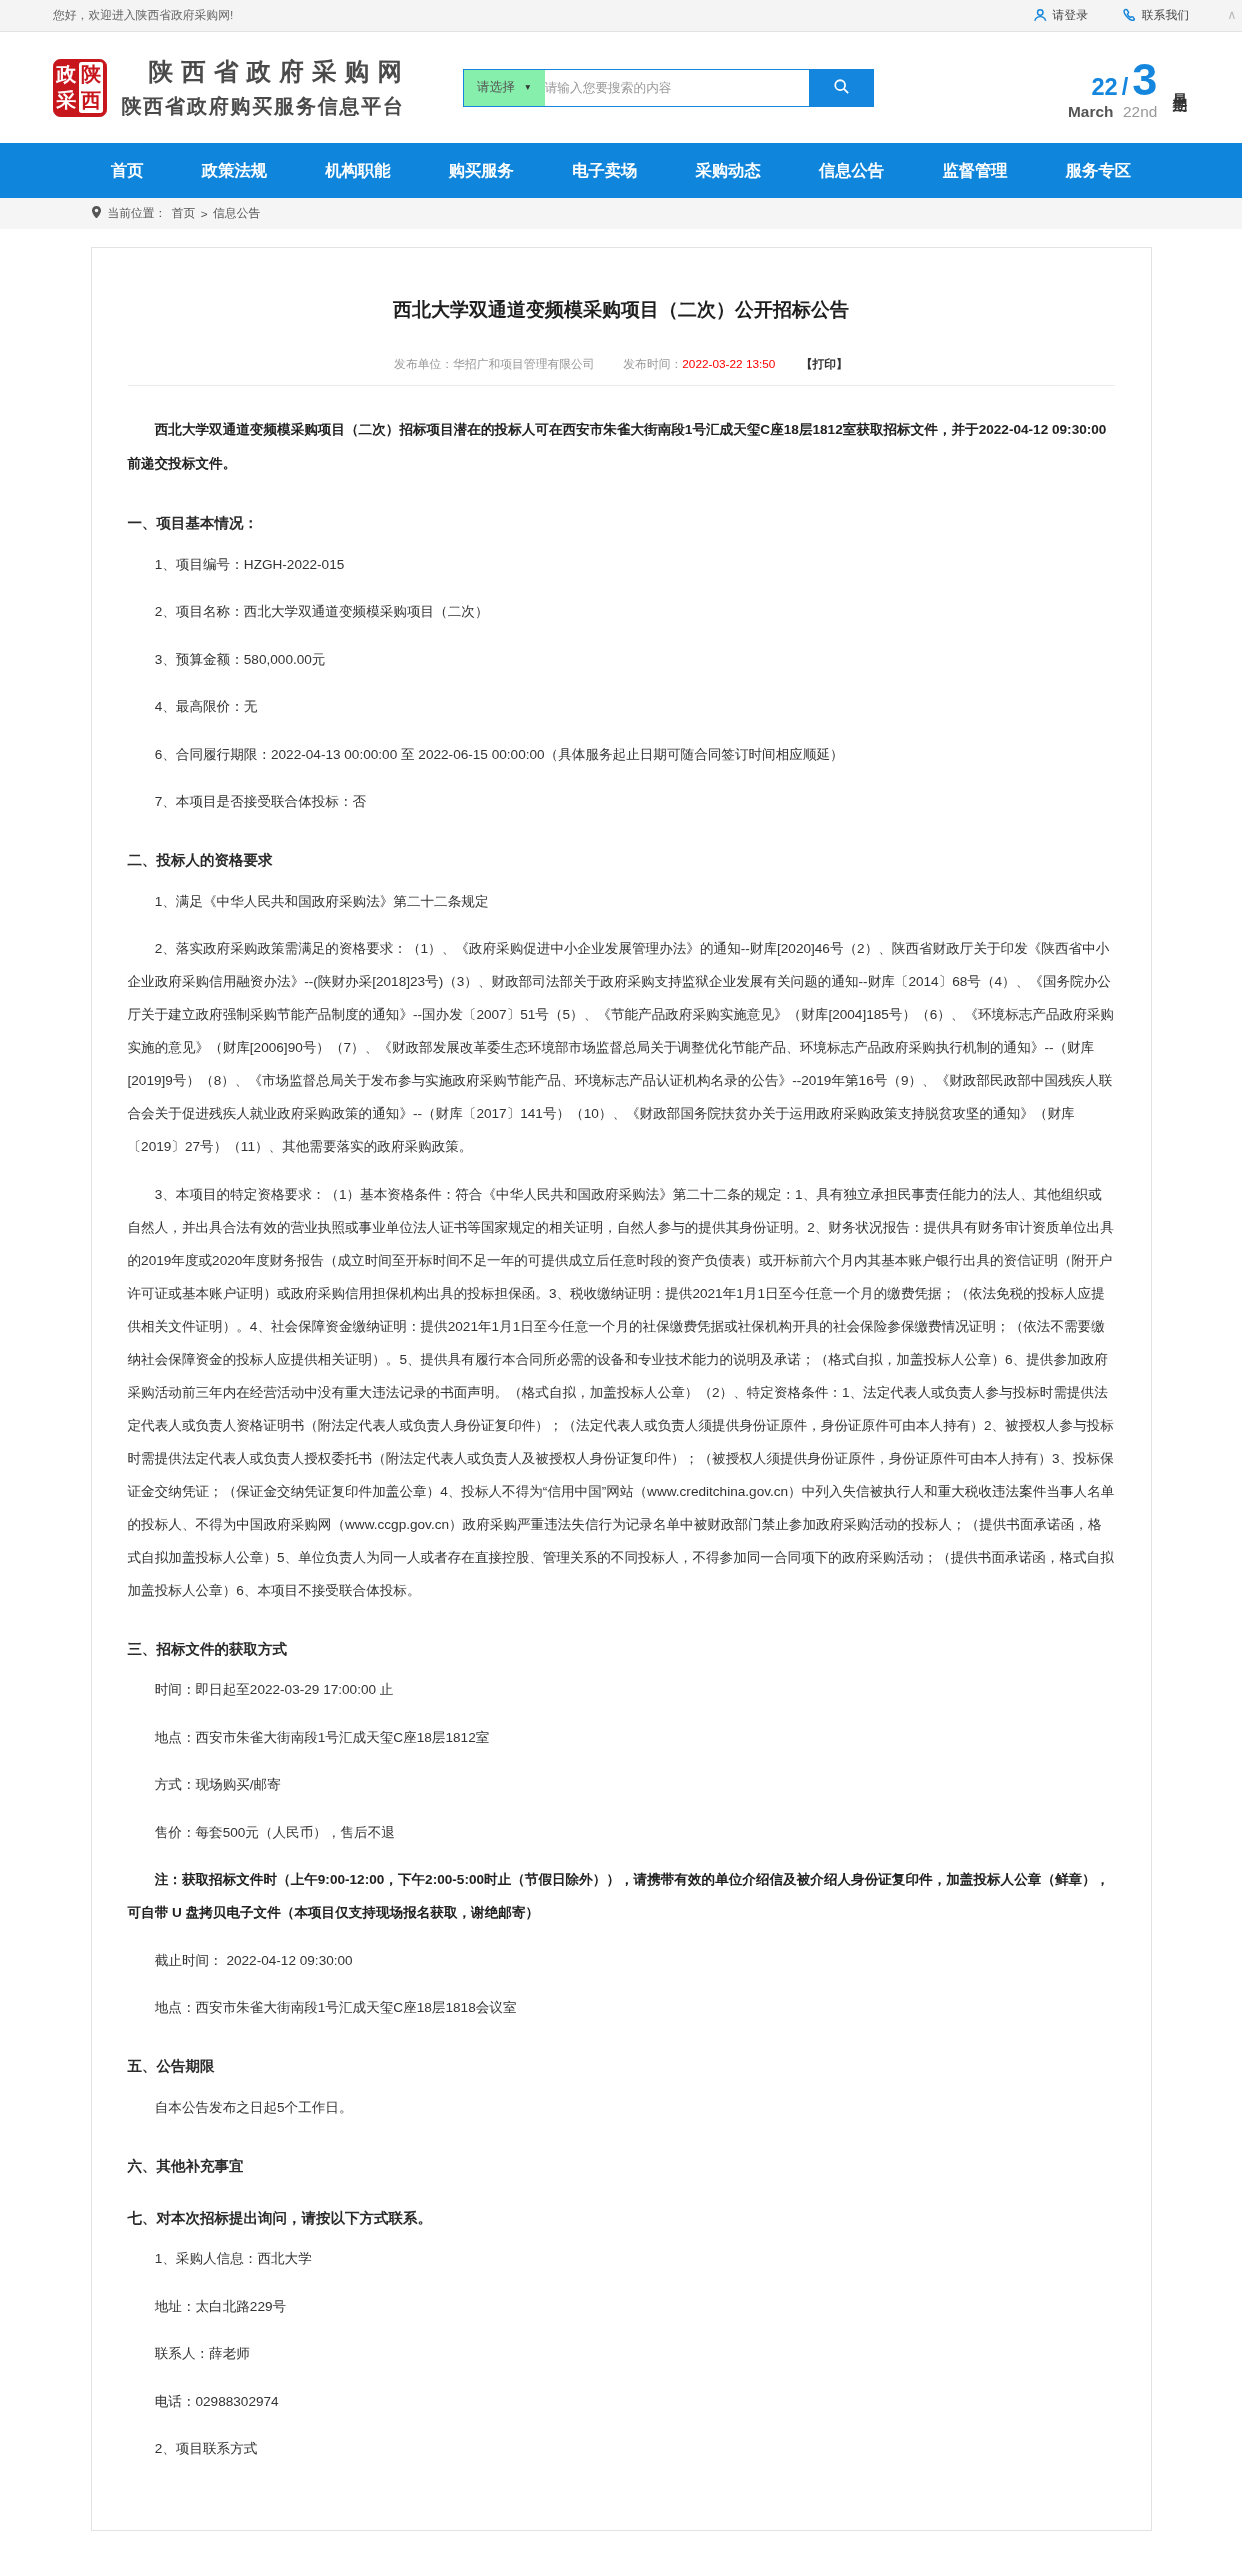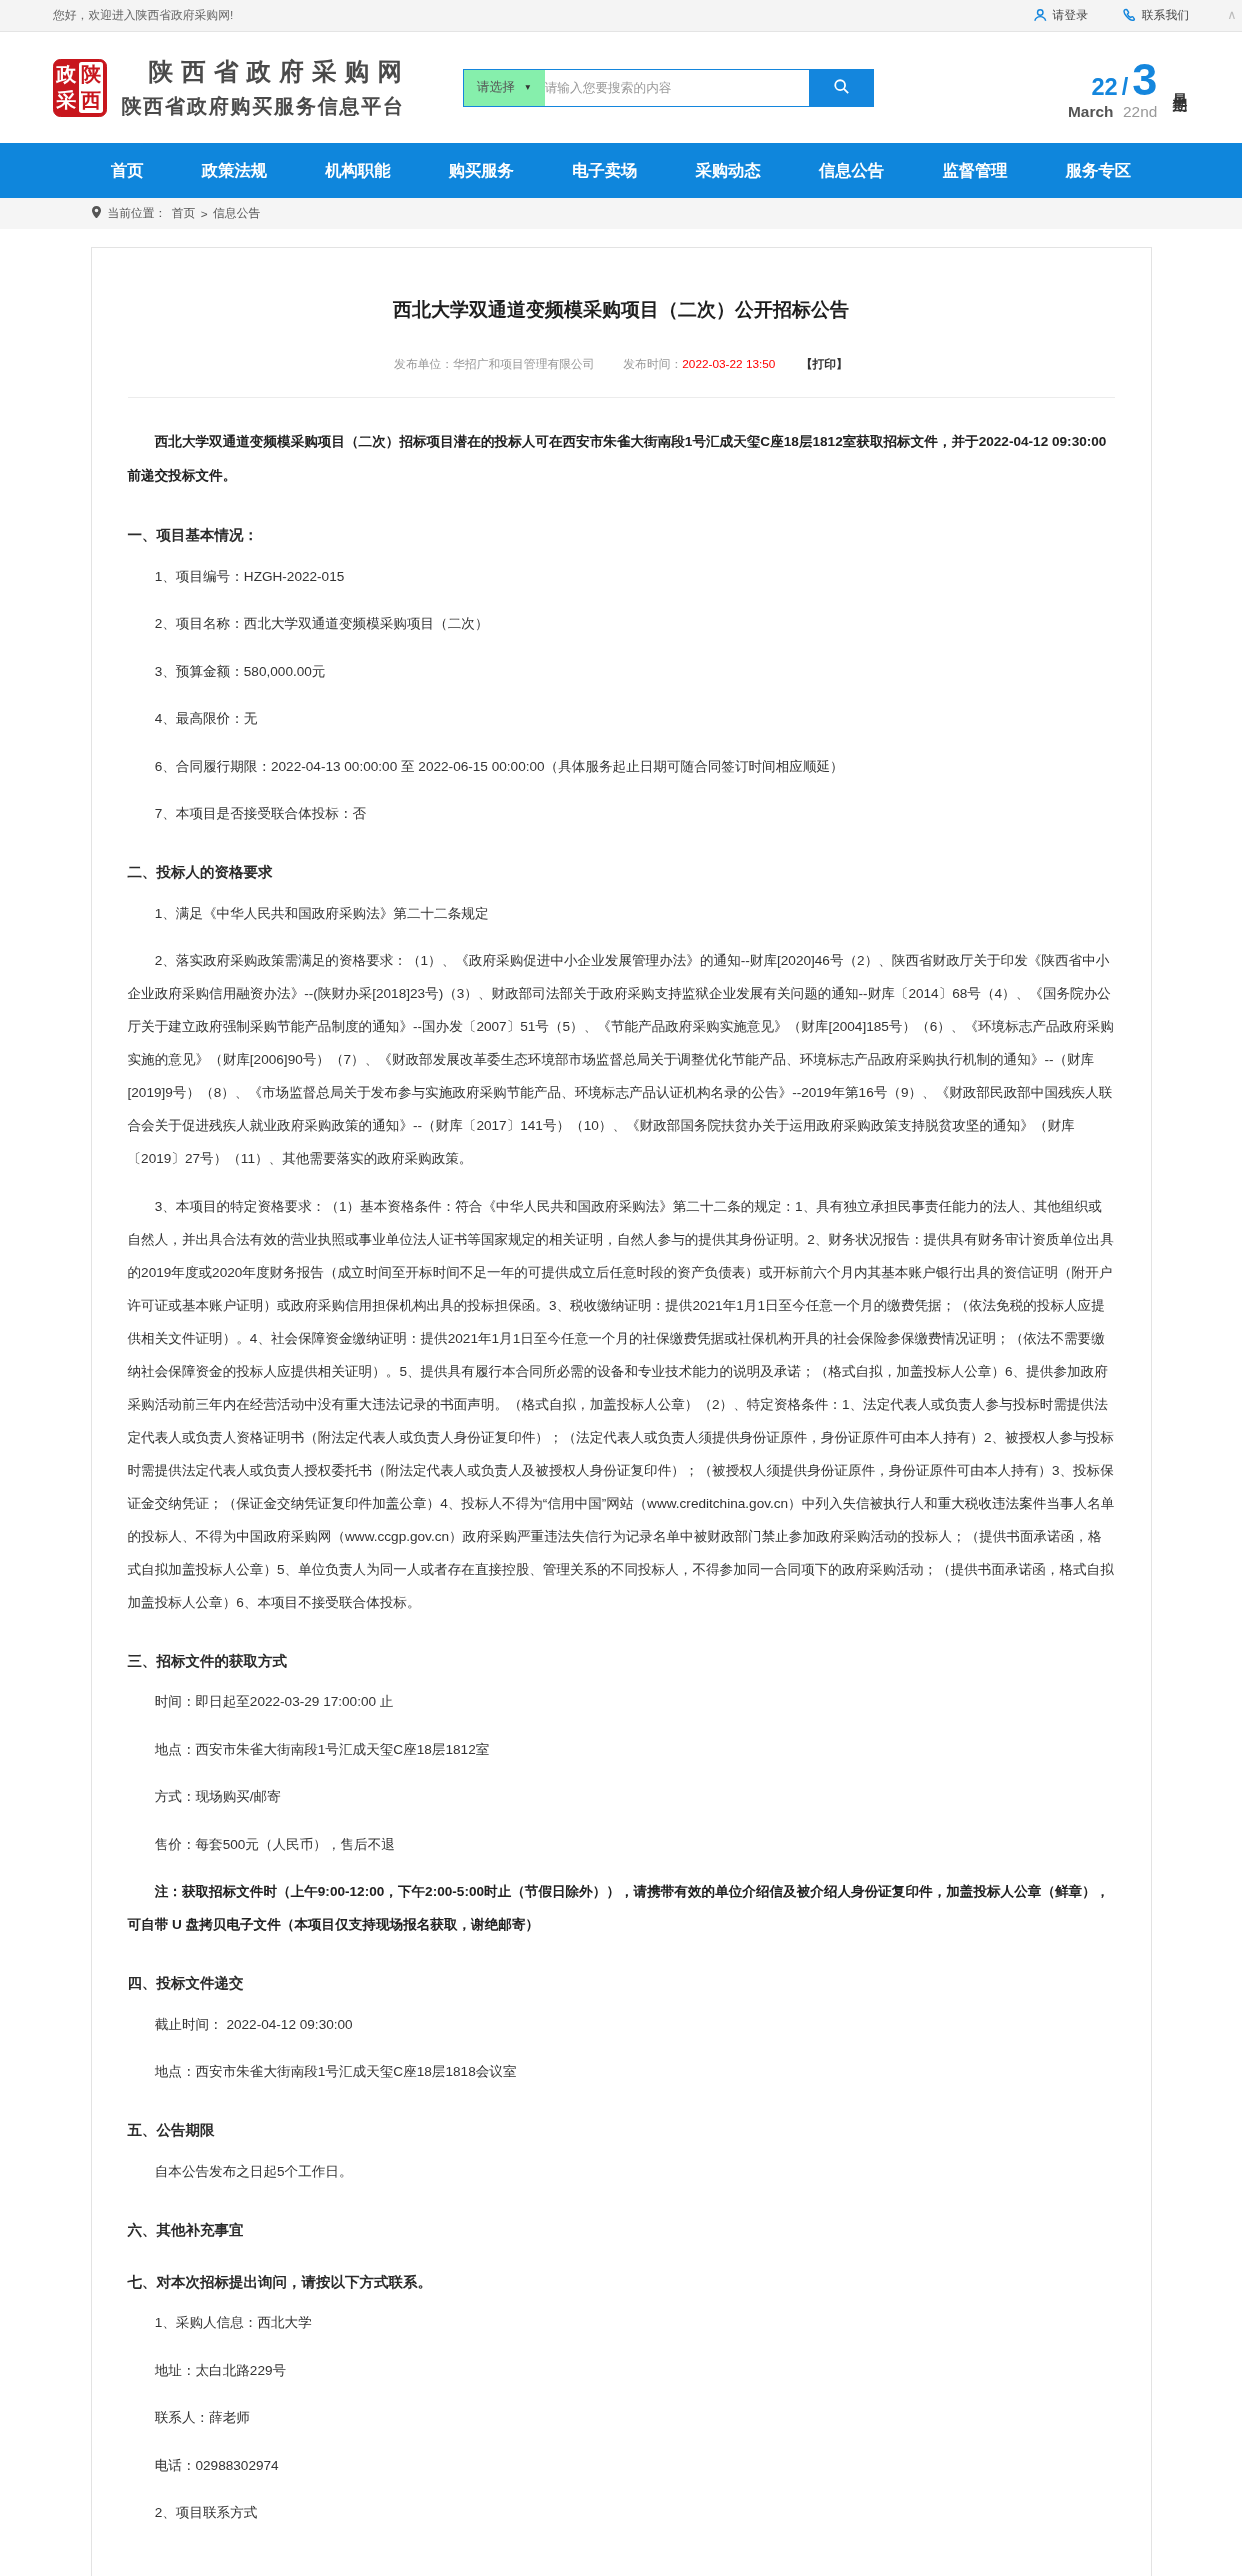--- a/index.html
+++ b/index.html
@@ -47,21 +47,21 @@
   .nav a { color:#fff; font-size:16.3px; font-weight:bold; text-decoration:none; cursor:pointer; }
 
   
   .breadcrumb { height:31px; background:#f5f5f5; display:flex; align-items:center; gap:5.4px;
                 padding:0 91px; font-size:11.8px; color:#555; }
   .crumb-link { color:#555; cursor:pointer; }
 
   
   .card { width:1061px; margin:18px auto 0; border:0.9px solid #e3e3e3; padding:38px 36px 50px; background:#fff; }
   .article-title { text-align:center; font-size:19px; color:#1f1f1f; font-weight:bold; margin-top:11px; }
-  .article-meta { text-align:center; font-size:11.8px; color:#999; margin-top:34px; padding-bottom:24px;
+  .article-meta { text-align:center; font-size:11.8px; color:#999; margin-top:34px; padding-bottom:12px;
                   border-bottom:0.9px solid #ececec; }
   .article-meta .pub { margin-right:25.4px; }
   .meta-time { color:#f00; }
   .print-btn { color:#333; margin-left:22px; cursor:pointer; font-weight:bold; }
   .intro { font-weight:bold; font-size:13.6px; line-height:34px; color:#222; text-indent:2em; margin-top:27px; }
   .sec-heading { font-size:14.5px; color:#2b2b2b; font-weight:bold; margin:33px 0 7.3px; }
   .para { font-size:13.6px; color:#333; line-height:33px; margin:14.5px 0; text-indent:2em; }
   .para.bold { font-weight:bold; color:#222; }
 </style>
 </head>
@@ -182,21 +182,20 @@
       <h3 class="sec-heading">二、投标人的资格要求</h3>
       <p class="para">1、满足《中华人民共和国政府采购法》第二十二条规定</p>
       <p class="para">2、落实政府采购政策需满足的资格要求：（1）、《政府采购促进中小企业发展管理办法》的通知--财库[2020]46号（2）、陕西省财政厅关于印发《陕西省中小企业政府采购信用融资办法》--(陕财办采[2018]23号)（3）、财政部司法部关于政府采购支持监狱企业发展有关问题的通知--财库〔2014〕68号（4）、《国务院办公厅关于建立政府强制采购节能产品制度的通知》--国办发〔2007〕51号（5）、《节能产品政府采购实施意见》（财库[2004]185号）（6）、《环境标志产品政府采购实施的意见》（财库[2006]90号）（7）、《财政部发展改革委生态环境部市场监督总局关于调整优化节能产品、环境标志产品政府采购执行机制的通知》--（财库[2019]9号）（8）、《市场监督总局关于发布参与实施政府采购节能产品、环境标志产品认证机构名录的公告》--2019年第16号（9）、《财政部民政部中国残疾人联合会关于促进残疾人就业政府采购政策的通知》--（财库〔2017〕141号）（10）、《财政部国务院扶贫办关于运用政府采购政策支持脱贫攻坚的通知》（财库〔2019〕27号）（11）、其他需要落实的政府采购政策。</p>
       <p class="para">3、本项目的特定资格要求：（1）基本资格条件：符合《中华人民共和国政府采购法》第二十二条的规定：1、具有独立承担民事责任能力的法人、其他组织或自然人，并出具合法有效的营业执照或事业单位法人证书等国家规定的相关证明，自然人参与的提供其身份证明。2、财务状况报告：提供具有财务审计资质单位出具的2019年度或2020年度财务报告（成立时间至开标时间不足一年的可提供成立后任意时段的资产负债表）或开标前六个月内其基本账户银行出具的资信证明（附开户许可证或基本账户证明）或政府采购信用担保机构出具的投标担保函。3、税收缴纳证明：提供2021年1月1日至今任意一个月的缴费凭据；（依法免税的投标人应提供相关文件证明）。4、社会保障资金缴纳证明：提供2021年1月1日至今任意一个月的社保缴费凭据或社保机构开具的社会保险参保缴费情况证明；（依法不需要缴纳社会保障资金的投标人应提供相关证明）。5、提供具有履行本合同所必需的设备和专业技术能力的说明及承诺；（格式自拟，加盖投标人公章）6、提供参加政府采购活动前三年内在经营活动中没有重大违法记录的书面声明。（格式自拟，加盖投标人公章）（2）、特定资格条件：1、法定代表人或负责人参与投标时需提供法定代表人或负责人资格证明书（附法定代表人或负责人身份证复印件）；（法定代表人或负责人须提供身份证原件，身份证原件可由本人持有）2、被授权人参与投标时需提供法定代表人或负责人授权委托书（附法定代表人或负责人及被授权人身份证复印件）；（被授权人须提供身份证原件，身份证原件可由本人持有）3、投标保证金交纳凭证；（保证金交纳凭证复印件加盖公章）4、投标人不得为“信用中国”网站（www.creditchina.gov.cn）中列入失信被执行人和重大税收违法案件当事人名单的投标人、不得为中国政府采购网（www.ccgp.gov.cn）政府采购严重违法失信行为记录名单中被财政部门禁止参加政府采购活动的投标人；（提供书面承诺函，格式自拟加盖投标人公章）5、单位负责人为同一人或者存在直接控股、管理关系的不同投标人，不得参加同一合同项下的政府采购活动；（提供书面承诺函，格式自拟加盖投标人公章）6、本项目不接受联合体投标。</p>
       <h3 class="sec-heading">三、招标文件的获取方式</h3>
       <p class="para">时间：即日起至2022-03-29 17:00:00 止</p>
       <p class="para">地点：西安市朱雀大街南段1号汇成天玺C座18层1812室</p>
       <p class="para">方式：现场购买/邮寄</p>
       <p class="para">售价：每套500元（人民币），售后不退</p>
       <p class="para bold">注：获取招标文件时（上午9:00-12:00，下午2:00-5:00时止（节假日除外）），请携带有效的单位介绍信及被介绍人身份证复印件，加盖投标人公章（鲜章），可自带 U 盘拷贝电子文件（本项目仅支持现场报名获取，谢绝邮寄）</p>
-      <h3 class="sec-heading">四、投标文件递交</h3>
       <p class="para">截止时间： 2022-04-12 09:30:00</p>
       <p class="para">地点：西安市朱雀大街南段1号汇成天玺C座18层1818会议室</p>
       <h3 class="sec-heading">五、公告期限</h3>
       <p class="para">自本公告发布之日起5个工作日。</p>
       <h3 class="sec-heading">六、其他补充事宜</h3>
       <h3 class="sec-heading">七、对本次招标提出询问，请按以下方式联系。</h3>
       <p class="para">1、采购人信息：西北大学</p>
       <p class="para">地址：太白北路229号</p>
       <p class="para">联系人：薛老师</p>
       <p class="para">电话：02988302974</p>

